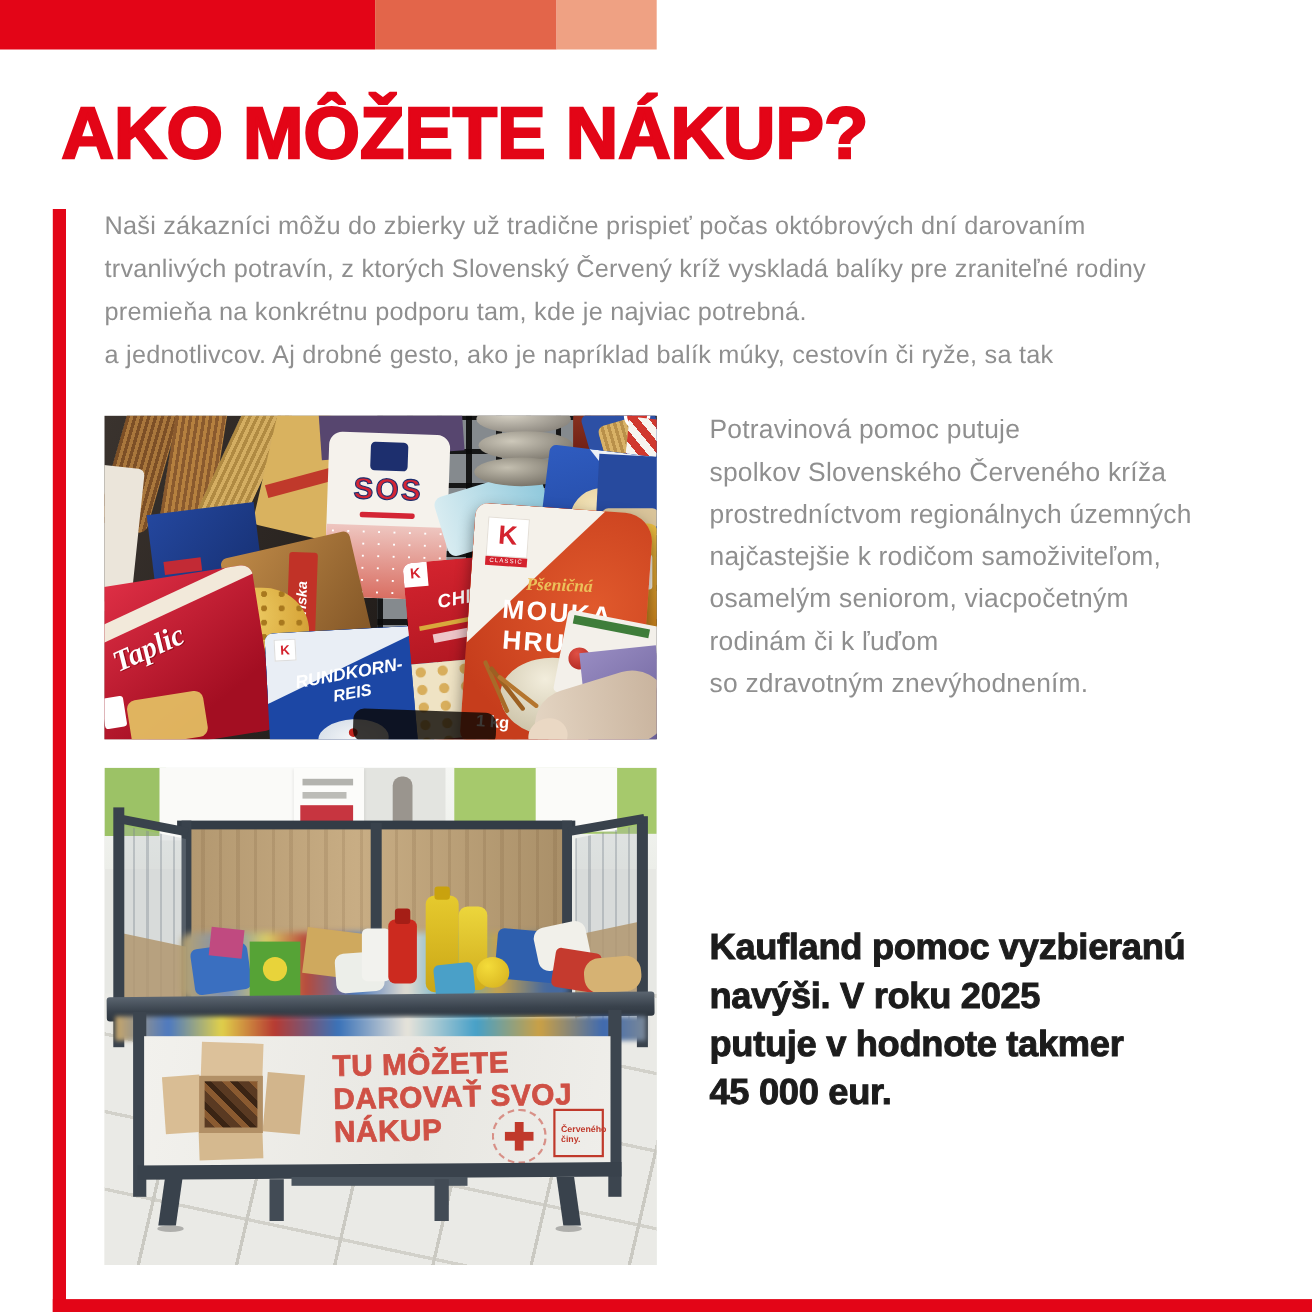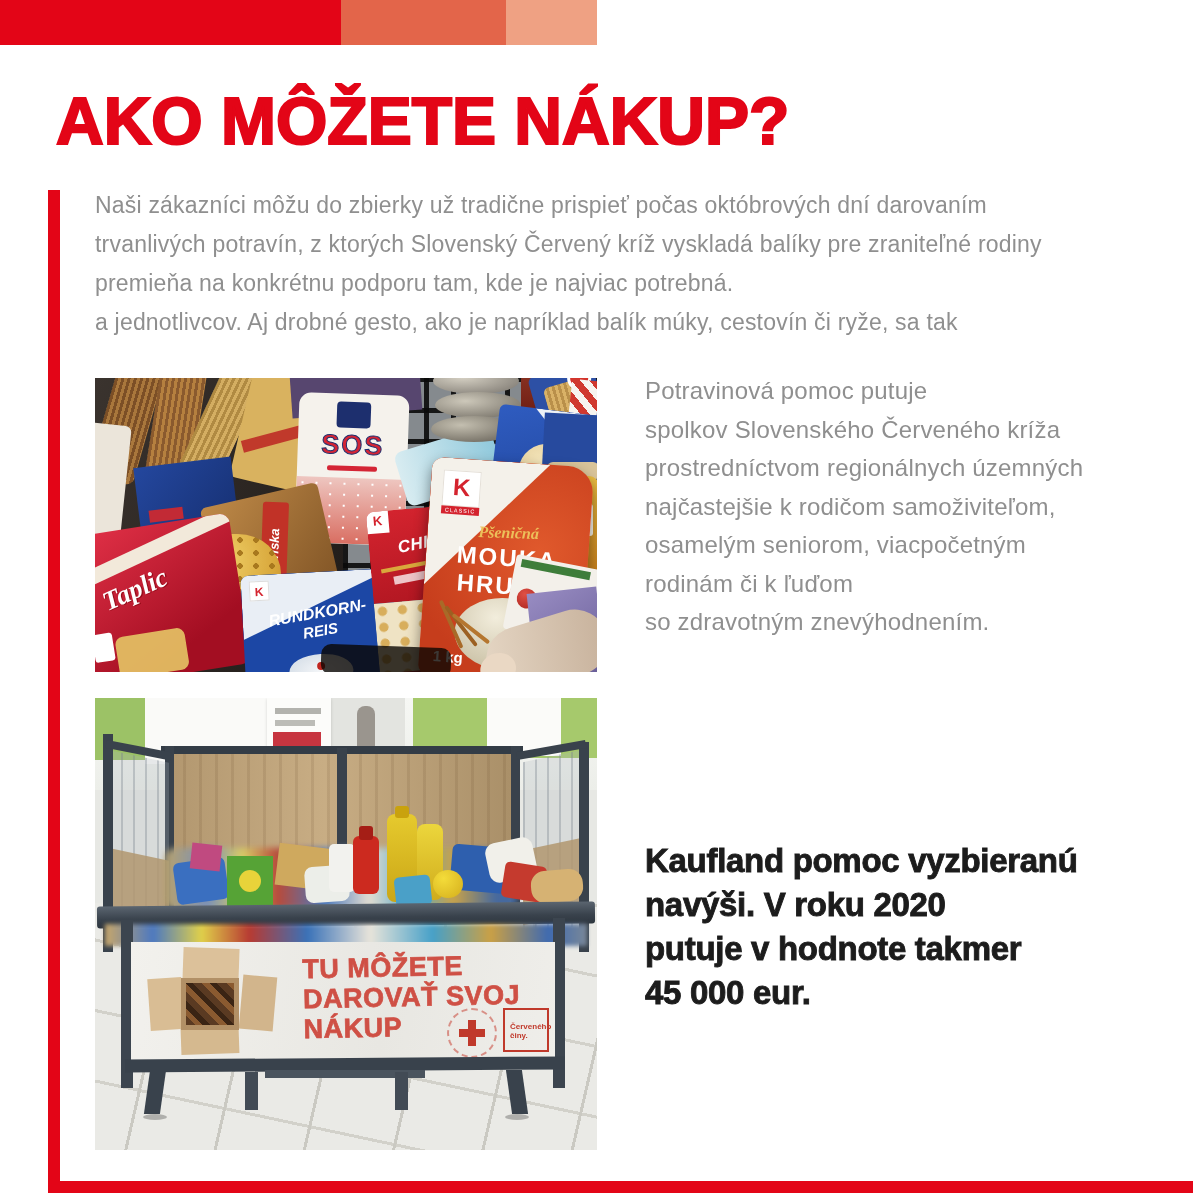--- a/index.html
+++ b/index.html
@@ -271,18 +271,18 @@
     <div class="a" style="left:52px;top:372px;width:16px;height:44px;background:#39424c;transform:skewX(-8deg);"></div>
     <div class="a" style="left:150px;top:374px;width:13px;height:38px;background:#424b55;"></div>
     <div class="a" style="left:300px;top:374px;width:13px;height:38px;background:#424b55;"></div>
     <div class="a" style="left:414px;top:372px;width:16px;height:44px;background:#39424c;transform:skewX(8deg);"></div>
     <div class="a" style="left:48px;top:416px;width:24px;height:6px;border-radius:50%;background:rgba(0,0,0,.25);"></div>
     <div class="a" style="left:410px;top:416px;width:24px;height:6px;border-radius:50%;background:rgba(0,0,0,.25);"></div>
   </div>
 
   <div class="a" style="left:645px;top:796px;margin-top:43px;">
     <div class="hl-line line">Kaufland pomoc vyzbieranú</div>
-    <div class="hl-line line">navýši. V roku 2020</div>
+    <div class="hl-line line">navýši. V roku 2025</div>
     <div class="hl-line line">putuje v hodnote takmer</div>
     <div class="hl-line line">45 000 eur.</div>
   </div>
 
 </div>
 
 </body></html>

